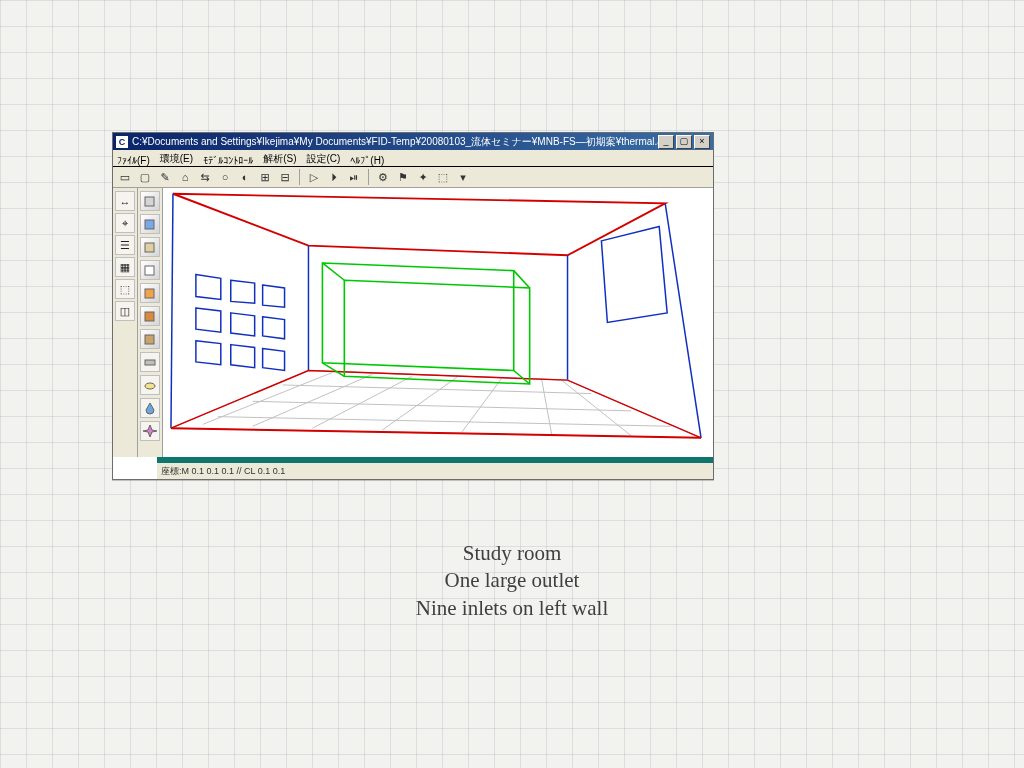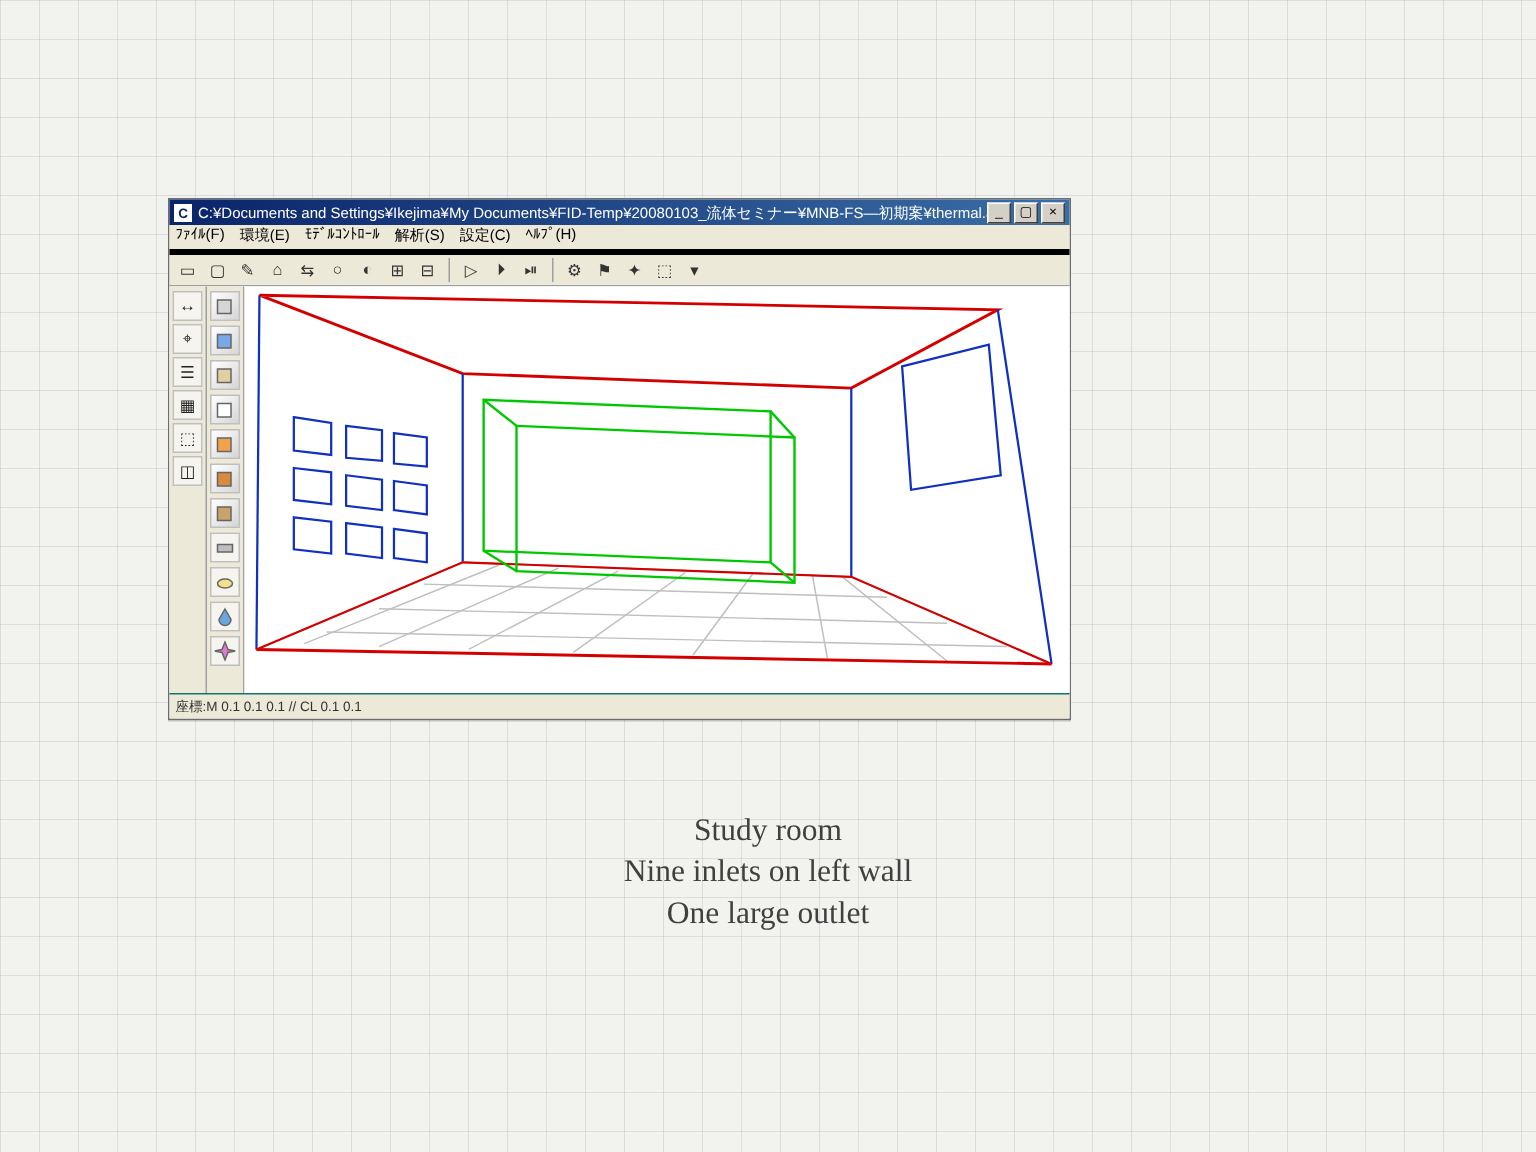--- a/index.html
+++ b/index.html
@@ -77,22 +77,22 @@
     width:14px; height:12px;
     background:#d4d0c8;
     border:1px solid #fff;
     border-right-color:#404040; border-bottom-color:#404040;
     font-size:9px; line-height:10px; text-align:center; color:#000;
   }
 
   .menubar {
     height:16px;
     background:#ece9d8;
-    border-bottom:4px solid #000000;
-    display:flex; align-items:flex-start;
+    border-bottom:1px solid #000000;
+    display:flex; align-items:flex-end;
     padding:0 4px; gap:10px;
     font-size:10px; color:#000;
   }
 
   .toolbar {
     height:20px;
     background:#ece9d8;
     border-bottom:1px solid #a0a0a0;
     display:flex; align-items:center;
     padding:0 3px; gap:2px;
@@ -142,24 +142,25 @@
     flex:1;
     position:relative;
     background:#fff;
     overflow:hidden;
   }
   .viewport svg { position:absolute; inset:0; width:100%; height:100%; }
 
   .statusbar {
     height:16px;
     background:#ece9d8;
-    border-top:1px solid #0f766e;
+    border-top:6px solid #0f766e;
     font-size:9px; color:#333;
     display:flex; align-items:center;
     padding:0 4px;
+    margin-left:44px;
   }
 
   
   .caption {
     position:absolute;
     left:0; right:0;
     top:540px;
     text-align:center;
     font-size:21px;
     line-height:1.3;
@@ -344,17 +345,17 @@
       </div>
     </div>
 
     <div class="statusbar">
       <span>座標:M 0.1 0.1 0.1 // CL 0.1 0.1</span>
     </div>
   </div>
 
   <div class="caption">
     <div>Study room</div>
+    <div>One large outlet</div>
     <div>Nine inlets on left wall</div>
-    <div>One large outlet</div>
   </div>
 
 </div>
 
 </body></html>

